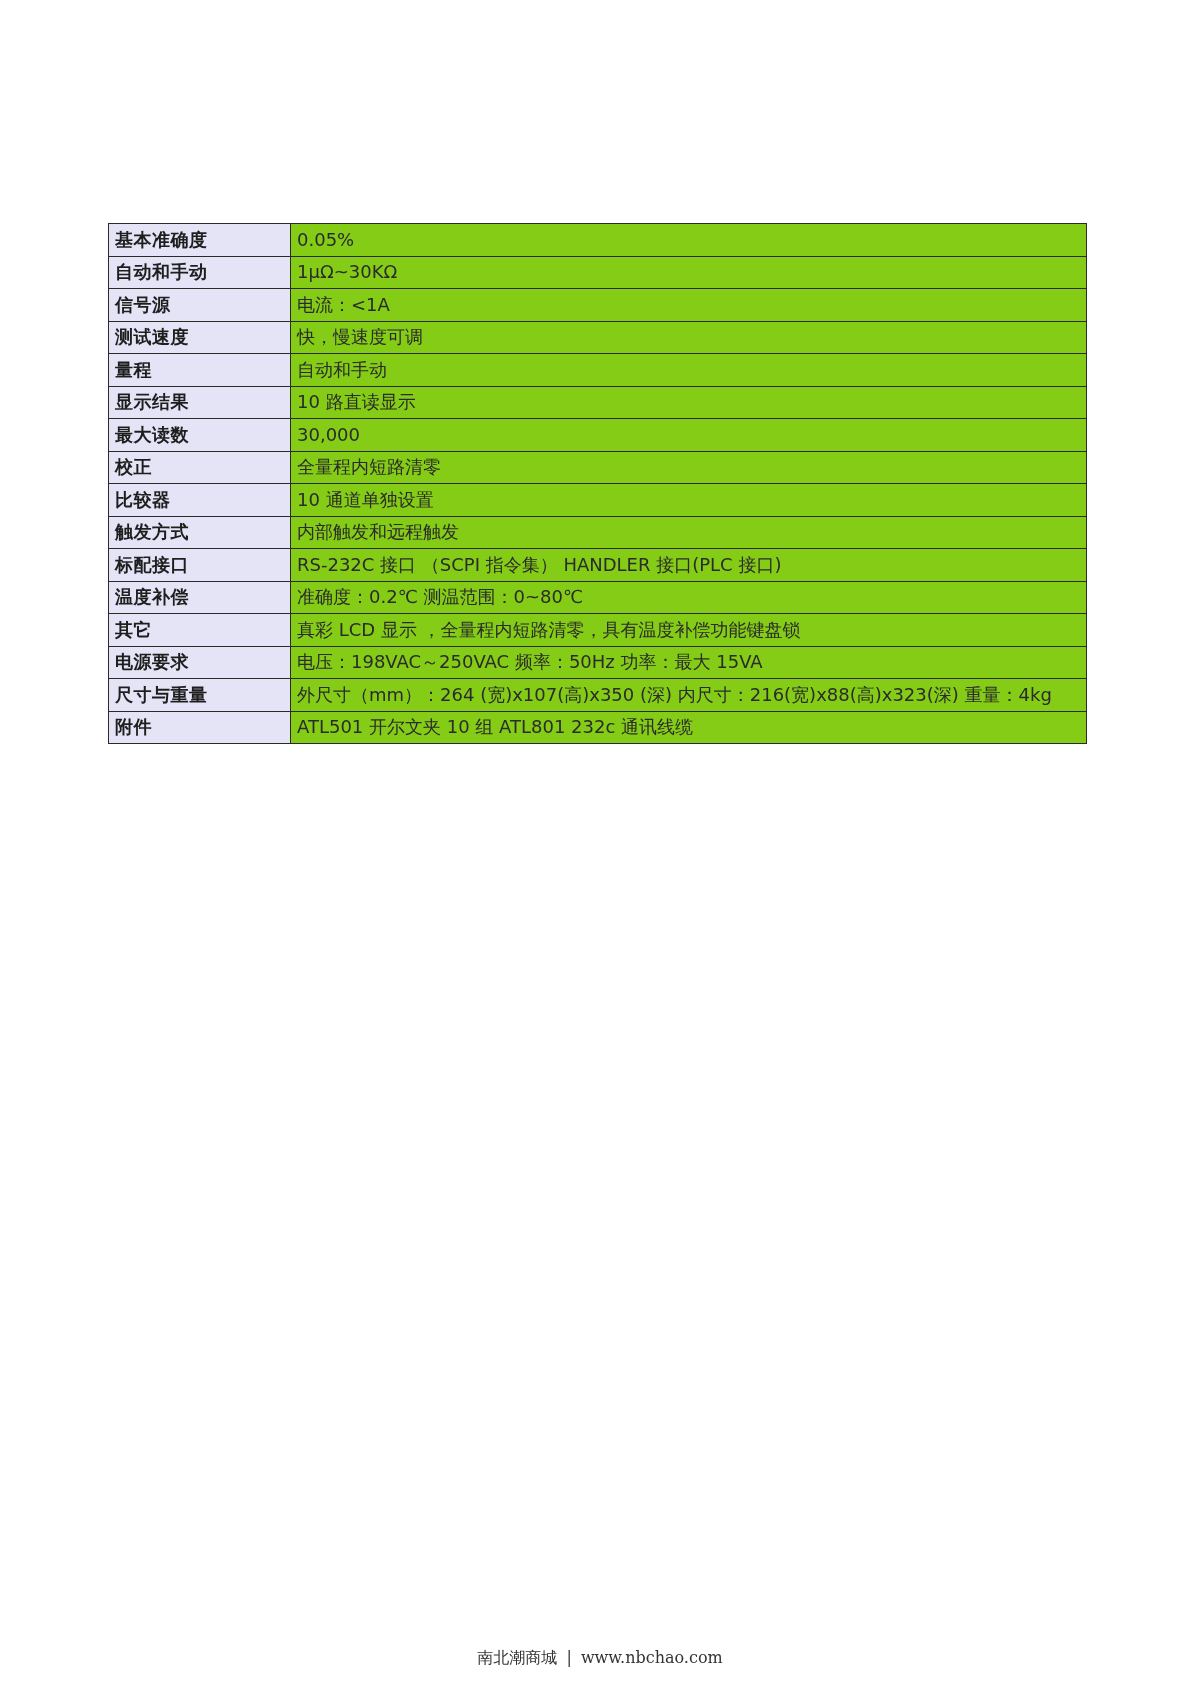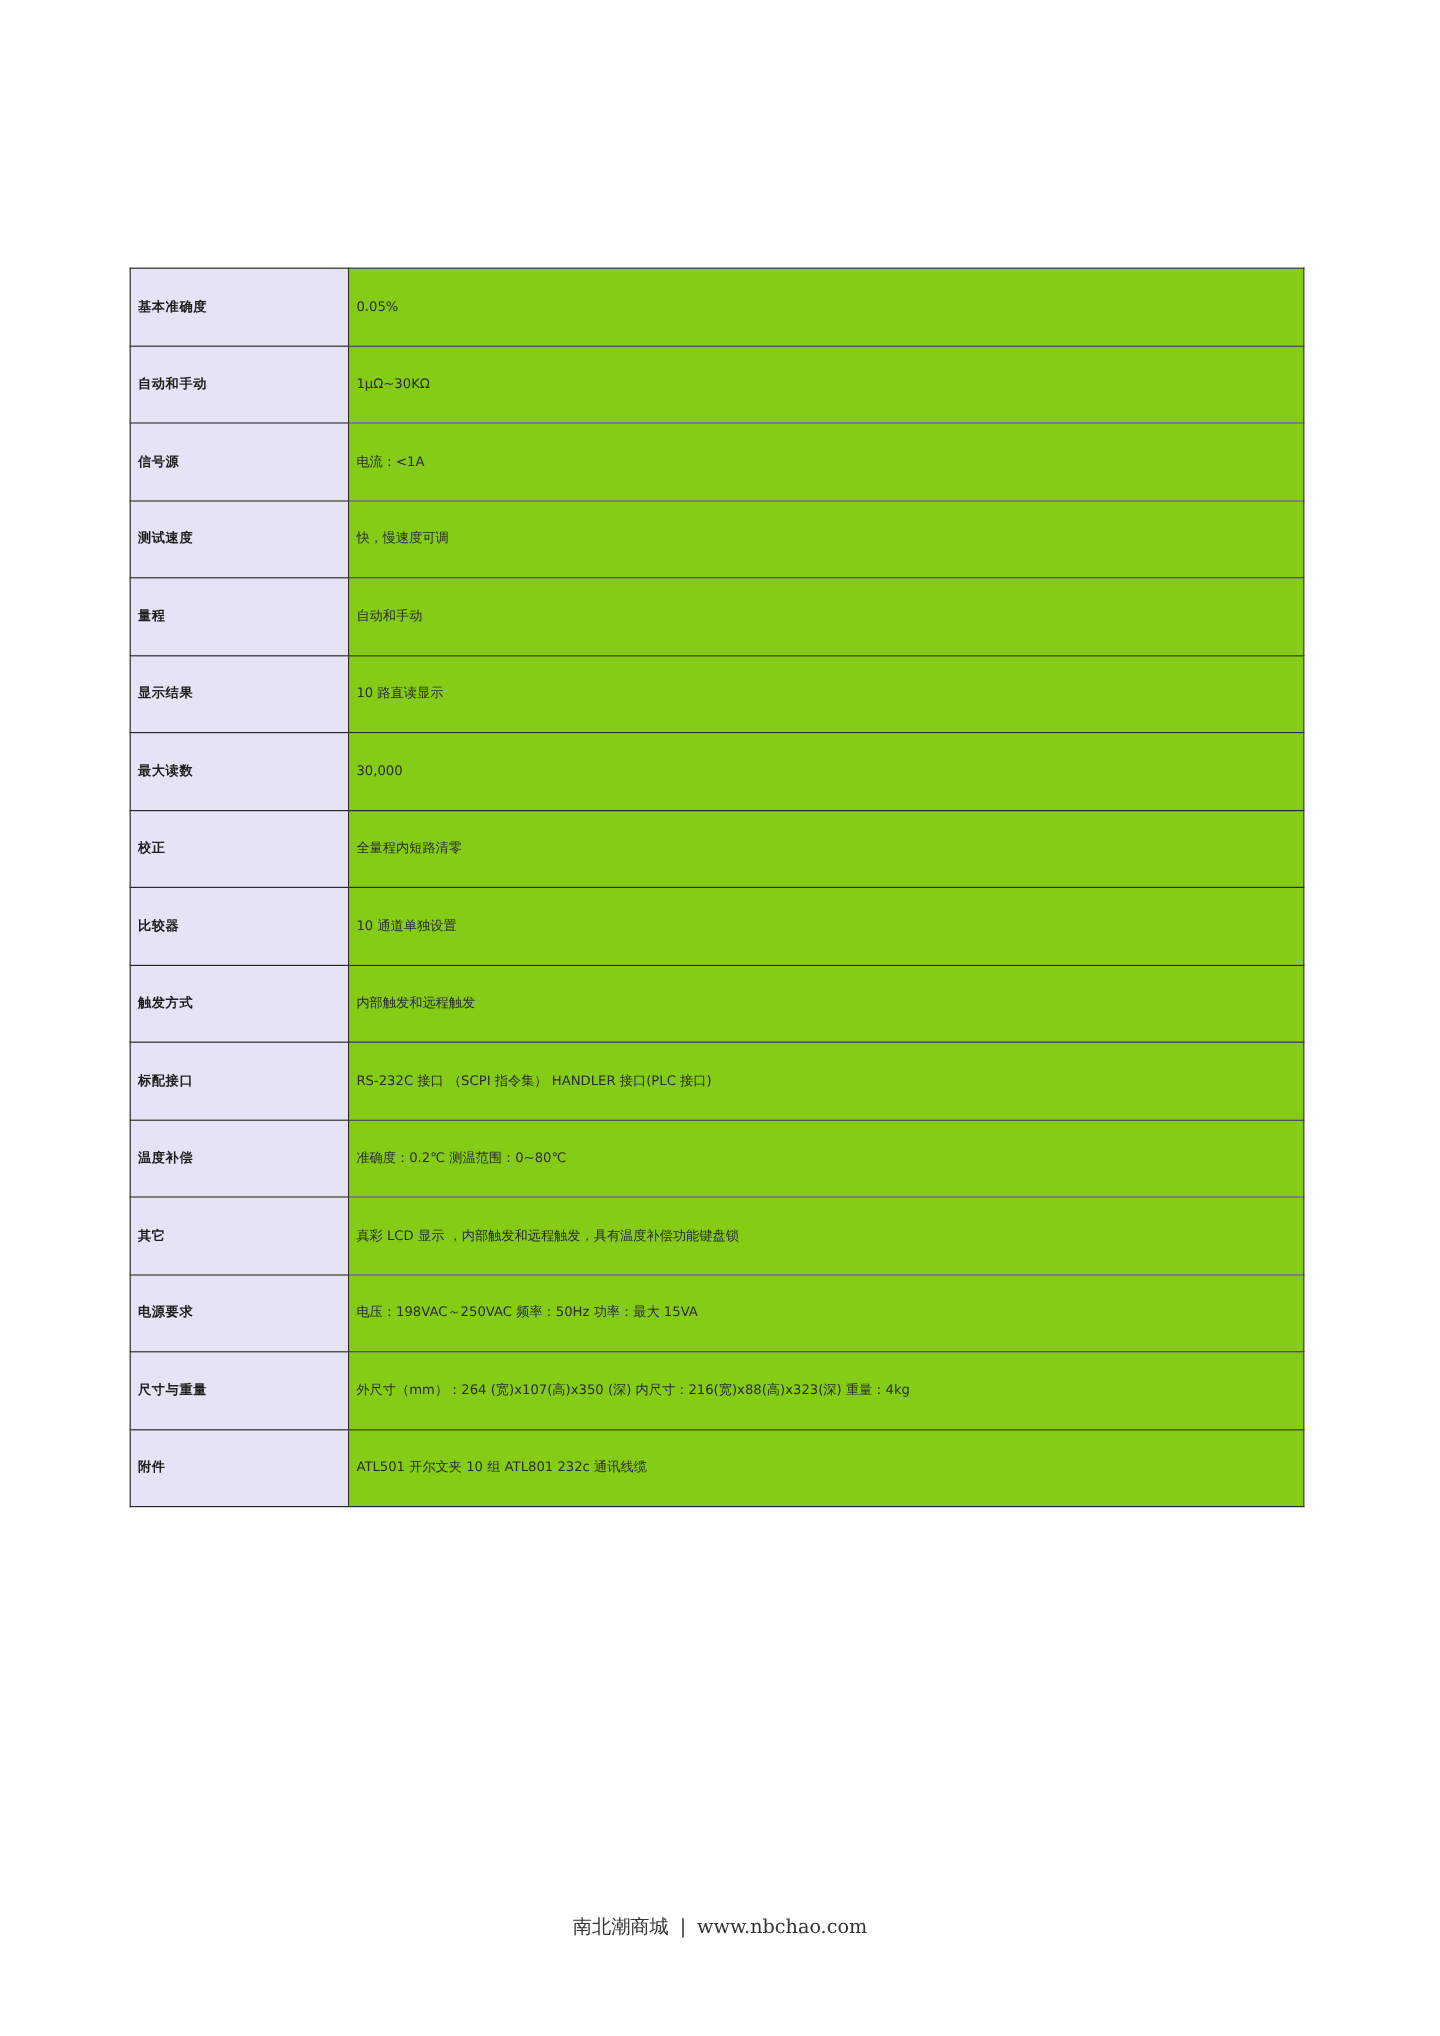--- a/index.html
+++ b/index.html
@@ -18,41 +18,41 @@
       position: absolute;
       left: 108px;
       top: 223px;
       width: 979px;
       border-collapse: collapse;
       table-layout: fixed;
     }
     .spec-table td {
       border: 1.5px solid #2a2a2a;
       height: 31.5px;
-      padding: 16px 6px;
-      font-size: 11px;
+      padding: 0 6px;
+      font-size: 18px;
       line-height: 18px;
       vertical-align: middle;
       white-space: nowrap;
       overflow: hidden;
     }
     .spec-table td.label {
       width: 169px;
       background: #e4e4f6;
       color: #1e1e1e;
       font-weight: bold;
       letter-spacing: 0.5px;
     }
     .spec-table td.value {
       background: #84cc16;
       color: #2b2b2b;
     }
     .footer {
       position: absolute;
-      top: 1596px;
+      top: 1648px;
       left: 0;
       width: 1200px;
       text-align: center;
       font-family: "DejaVu Serif", "Liberation Serif", serif;
       font-size: 16px;
       color: #333333;
     }
     .footer .sep {
       margin: 0 4px;
     }
@@ -105,21 +105,21 @@
     <tr>
       <td class="label">标配接口</td>
       <td class="value">RS-232C 接口 （SCPI 指令集） HANDLER 接口(PLC 接口)</td>
     </tr>
     <tr>
       <td class="label">温度补偿</td>
       <td class="value">准确度：0.2℃  测温范围：0~80℃</td>
     </tr>
     <tr>
       <td class="label">其它</td>
-      <td class="value">真彩 LCD 显示 ，内部触发和远程触发，具有温度补偿功能键盘锁</td>
+      <td class="value">真彩 LCD 显示 ，全量程内短路清零，具有温度补偿功能键盘锁</td>
     </tr>
     <tr>
       <td class="label">电源要求</td>
       <td class="value">电压：198VAC～250VAC  频率：50Hz  功率：最大 15VA</td>
     </tr>
     <tr>
       <td class="label">尺寸与重量</td>
       <td class="value">外尺寸（mm）：264 (宽)x107(高)x350 (深)  内尺寸：216(宽)x88(高)x323(深)  重量：4kg</td>
     </tr>
     <tr>

